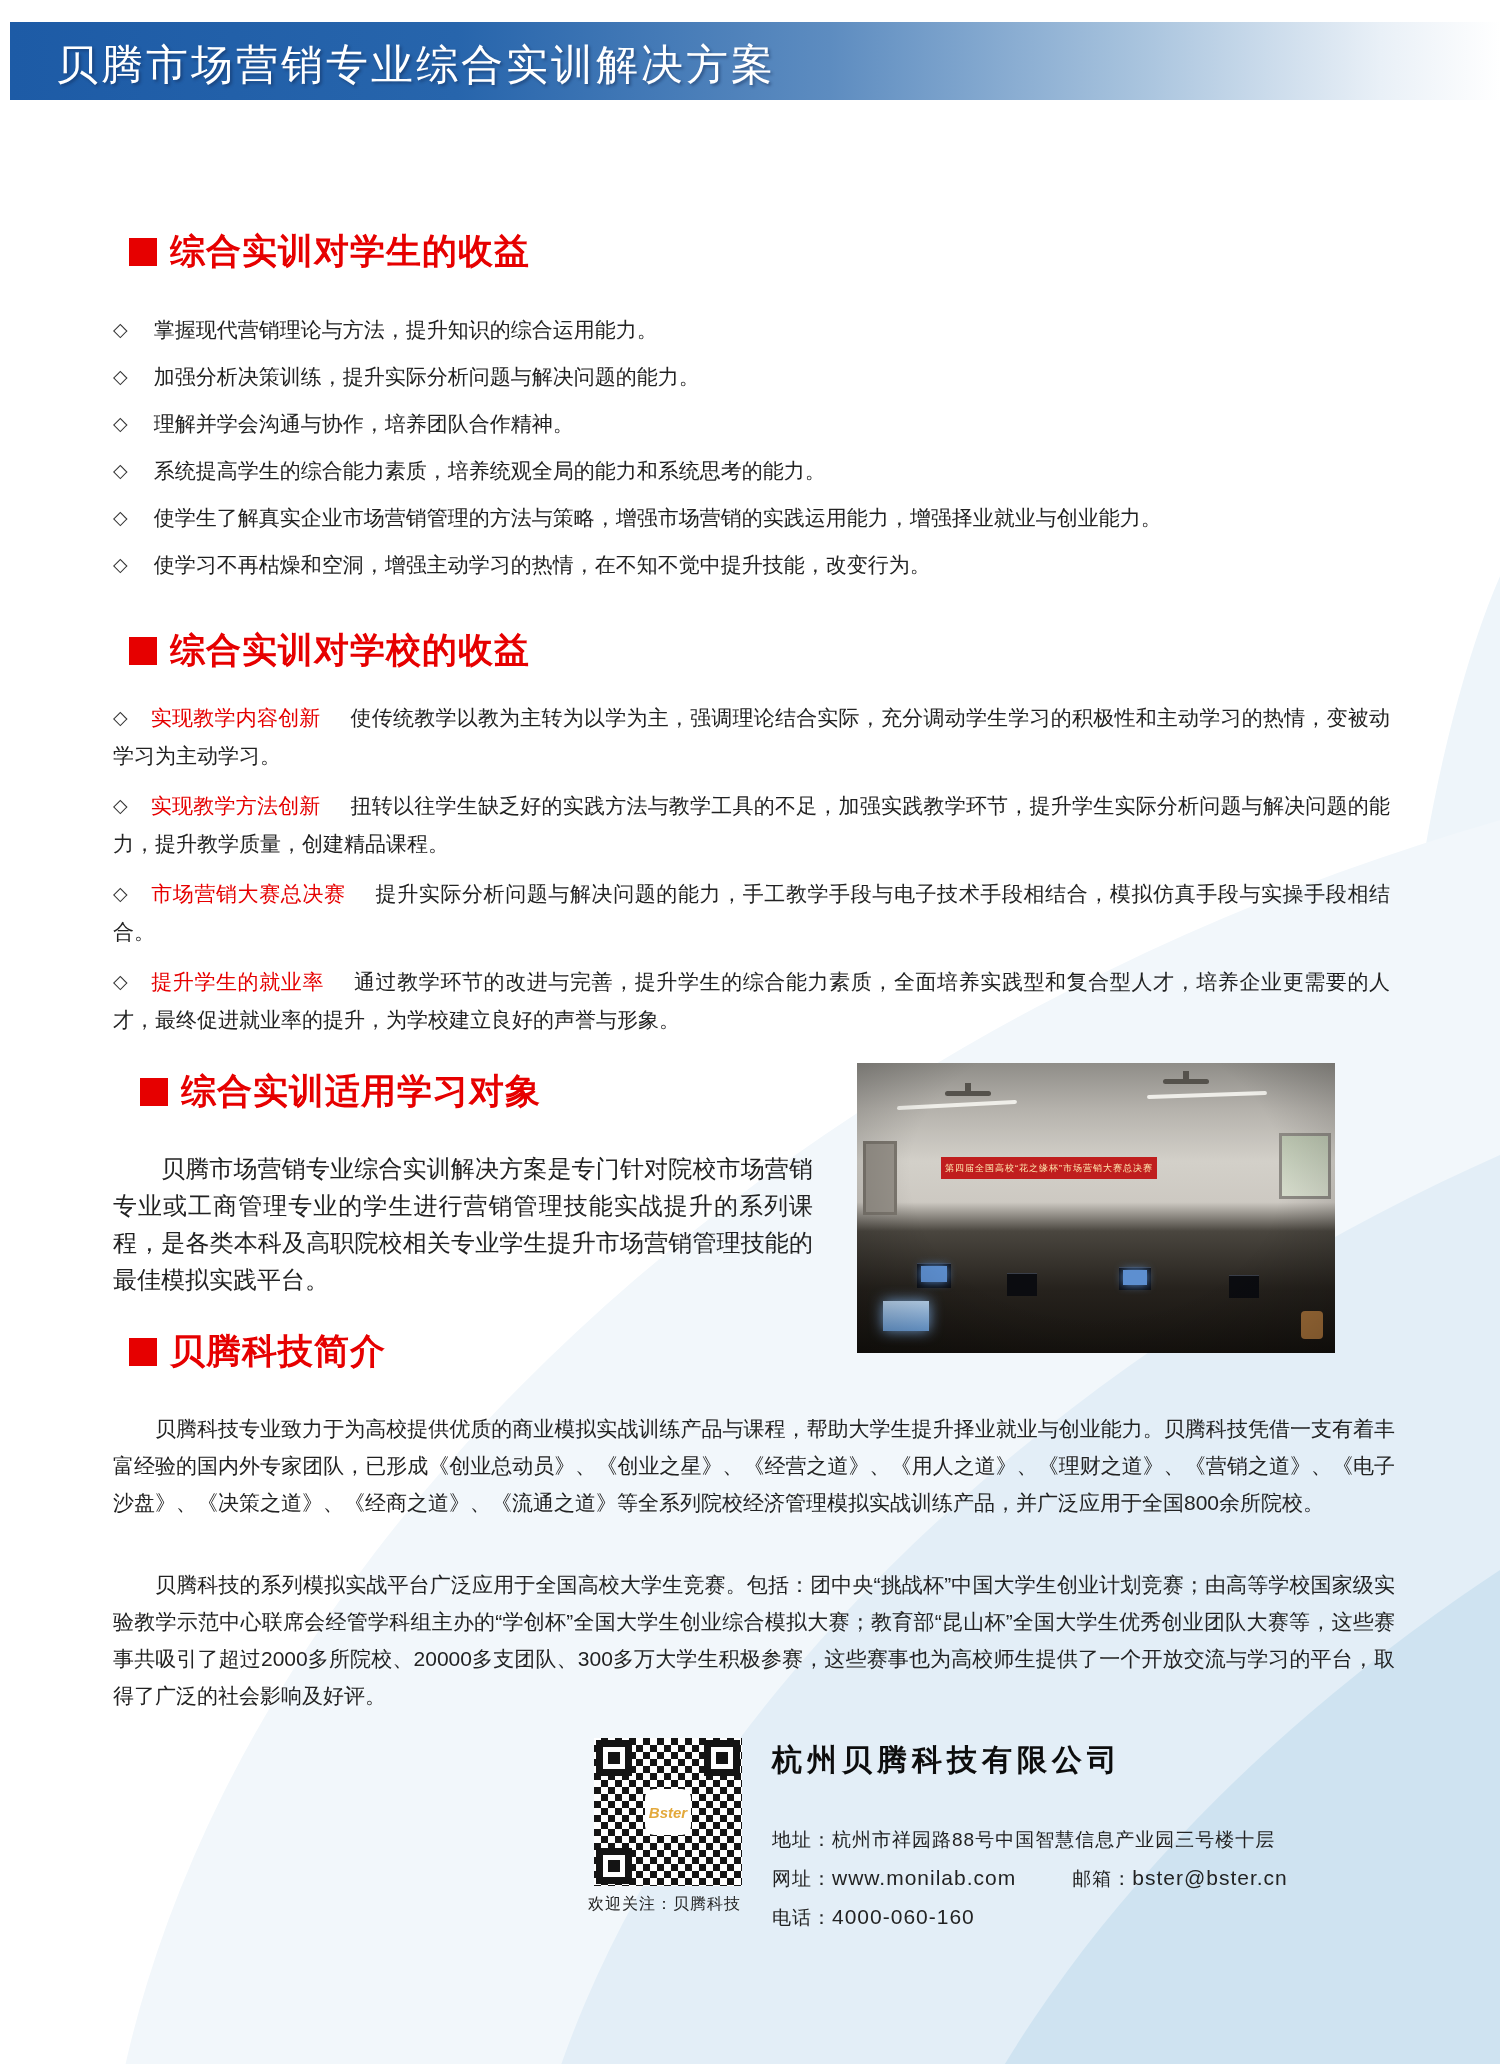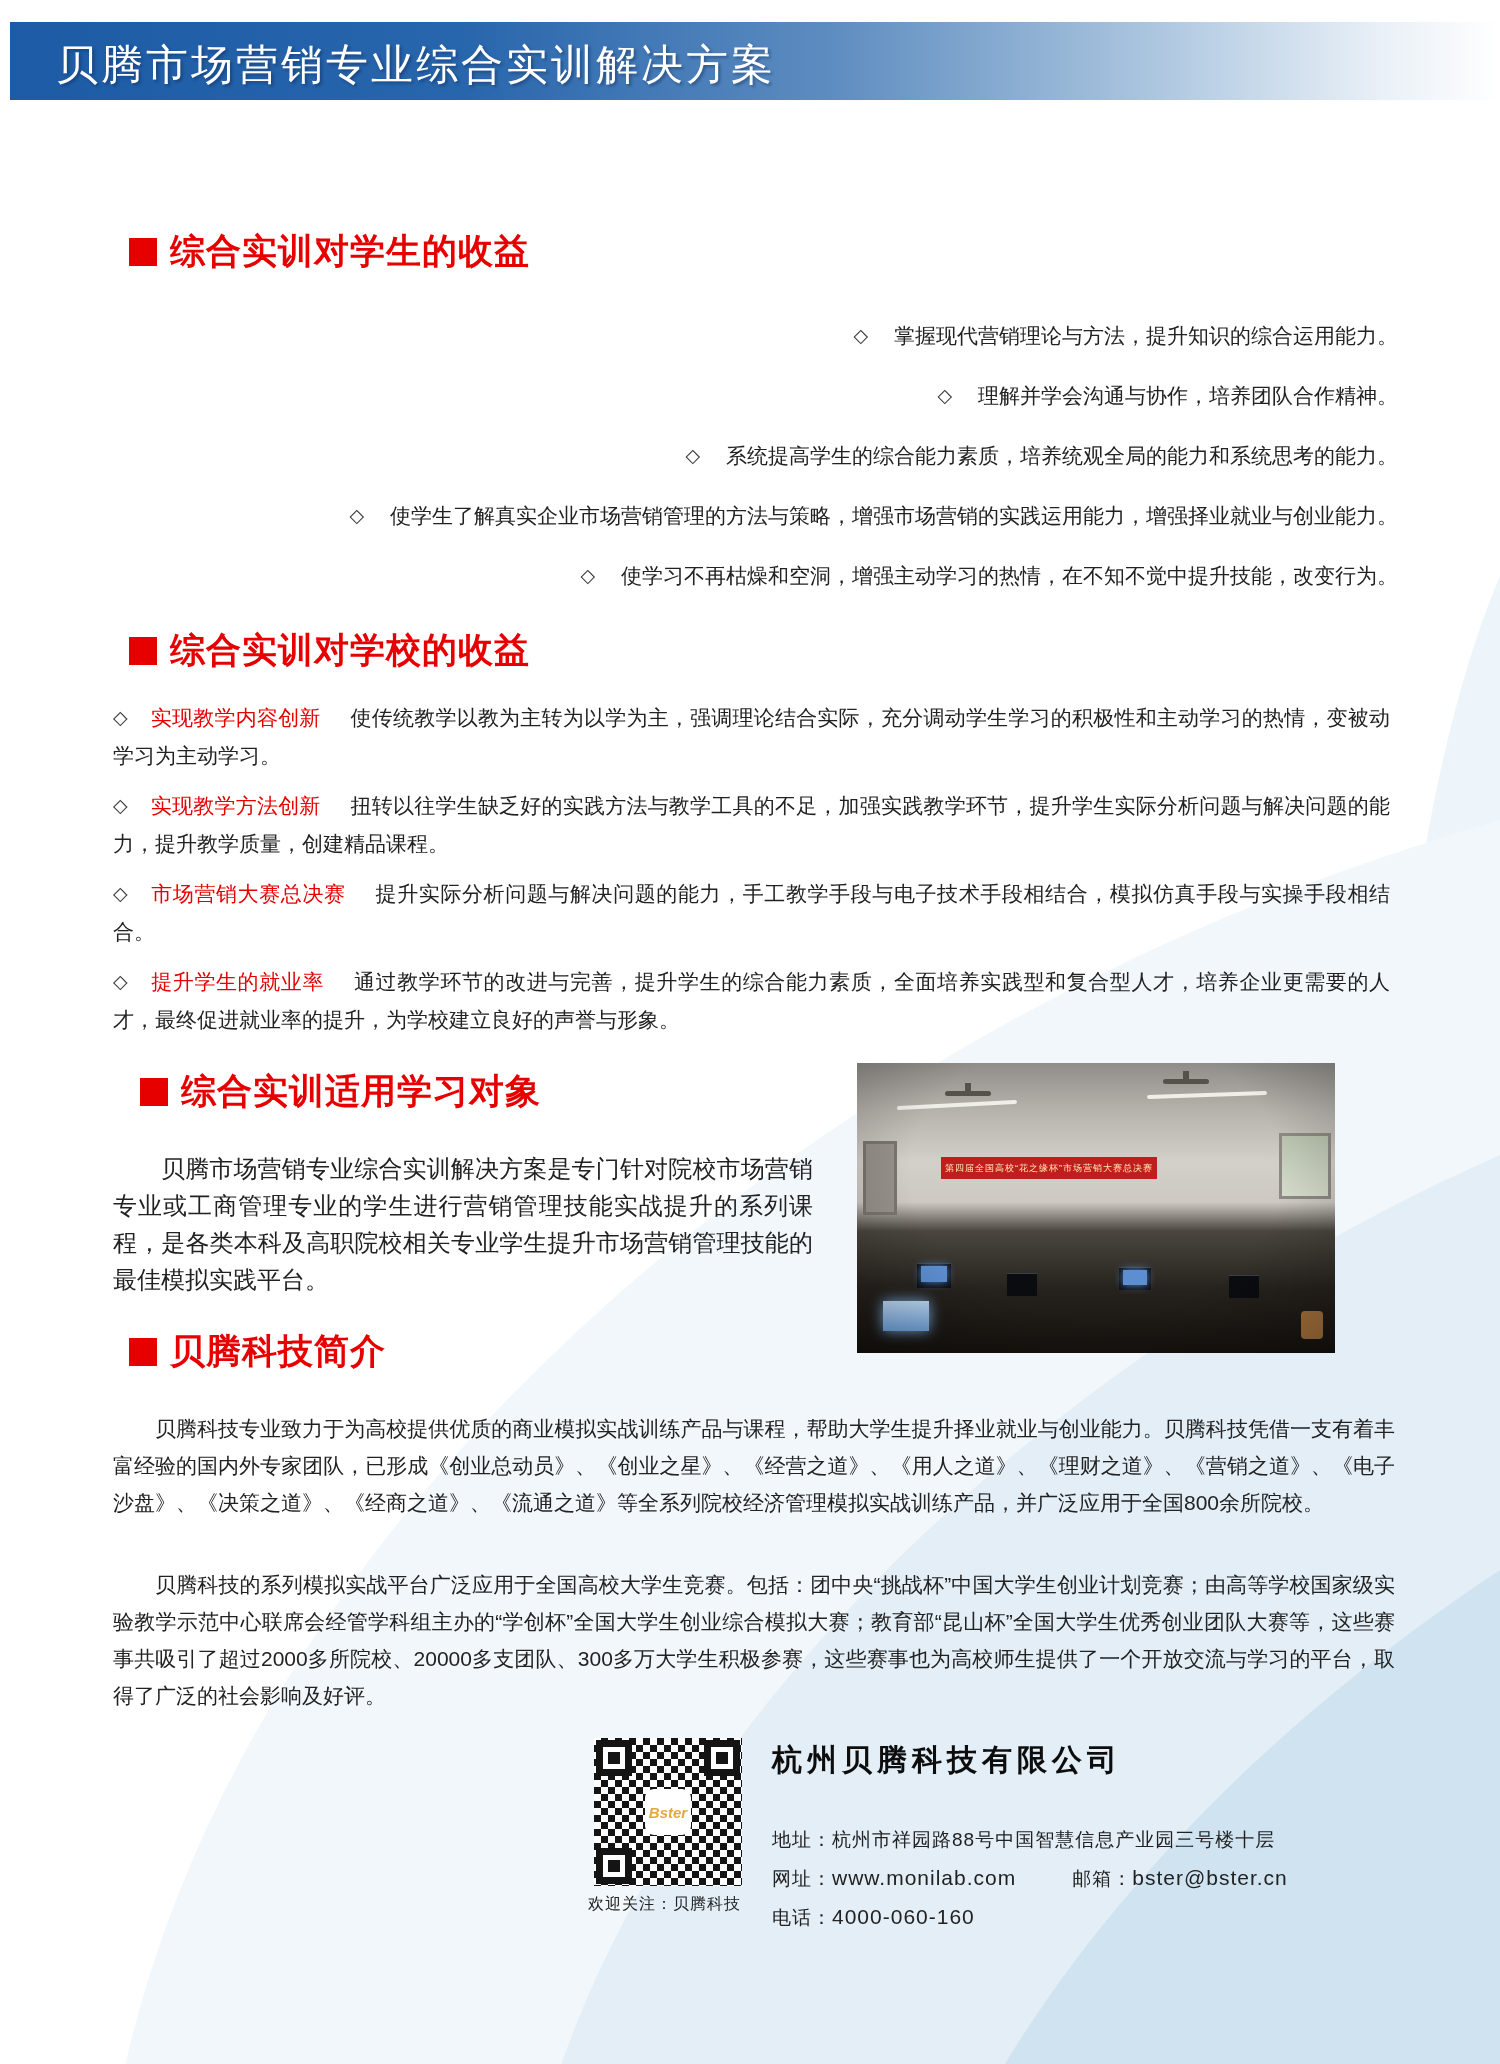--- a/index.html
+++ b/index.html
@@ -37,21 +37,21 @@
   .h2 { left:129px; display:flex; align-items:center; gap:13px;
         color:#e60000; font-size:35px; font-weight:bold; letter-spacing:1px; white-space:nowrap; }
   .h2 .sq { width:28px; height:28px; background:#e60000; flex:none; }
   #h-student  { top:228px; }
   #h-school   { top:627px; }
   #h-audience { top:1068px;padding-left:11px; }
   #h-about    { top:1328px; }
 
   
   .blist { left:113px; top:316px; width:1285px; margin:0; padding:0; }
-  .blist li { list-style:none; font-size:21px; line-height:40px; margin-bottom:19px; color:#222; white-space:nowrap;text-align:right; }
+  .blist li { list-style:none; font-size:21px; line-height:27px; margin-bottom:19px; color:#222; white-space:nowrap; }
   .dia { display:inline-block; margin-right:26px; font-size:19px; color:#333; transform:translateY(-1px); }
 
   
   .slist { left:113px; top:699px; width:1277px; }
   .sitem { font-size:21px; line-height:37px; margin-bottom:13px; color:#222; text-align:justify; }
   .sitem .dia { margin-right:23px; }
   .slabel { color:#e60000; margin-right:30px; }
 
   
   .aud-p { left:113px; top:1150px; width:700px; font-size:24px; line-height:37px;
@@ -141,20 +141,21 @@
   <div class="z bar">
     <h1 class="bar-title">贝腾市场营销专业综合实训解决方案</h1>
   </div>
 
   <div class="z h2" id="h-student">
     <span class="sq"></span>
     <span>综合实训对学生的收益</span>
   </div>
   <ul class="z blist">
     <li><span class="dia">◇</span><span>掌握现代营销理论与方法，提升知识的综合运用能力。</span></li>
+    <li><span class="dia">◇</span><span>加强分析决策训练，提升实际分析问题与解决问题的能力。</span></li>
     <li><span class="dia">◇</span><span>理解并学会沟通与协作，培养团队合作精神。</span></li>
     <li><span class="dia">◇</span><span>系统提高学生的综合能力素质，培养统观全局的能力和系统思考的能力。</span></li>
     <li><span class="dia">◇</span><span>使学生了解真实企业市场营销管理的方法与策略，增强市场营销的实践运用能力，增强择业就业与创业能力。</span></li>
     <li><span class="dia">◇</span><span>使学习不再枯燥和空洞，增强主动学习的热情，在不知不觉中提升技能，改变行为。</span></li>
   </ul>
 
   <div class="z h2" id="h-school">
     <span class="sq"></span>
     <span>综合实训对学校的收益</span>
   </div>

